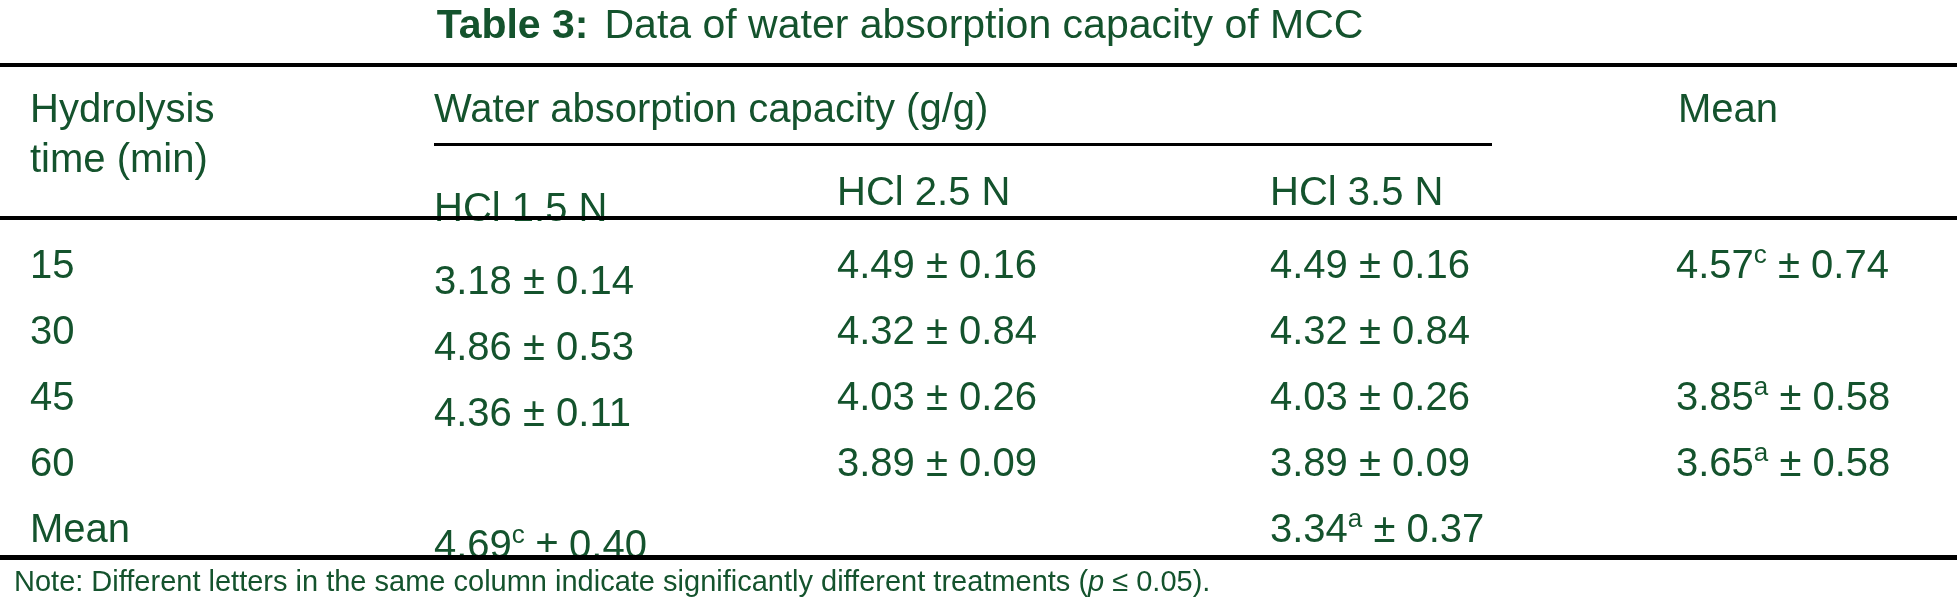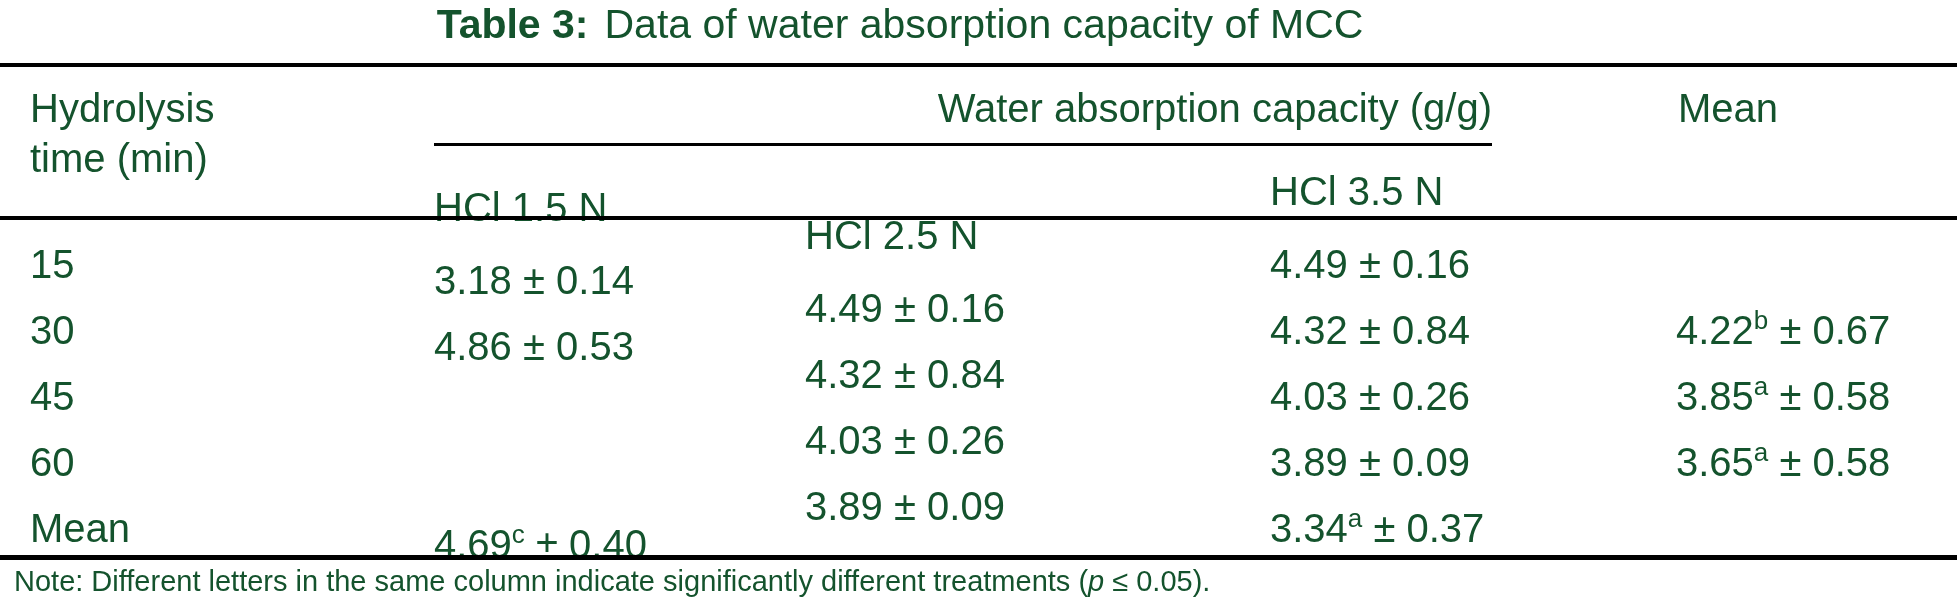--- a/index.html
+++ b/index.html
@@ -43,37 +43,37 @@
     position: absolute;
     font-size: 40px;
     line-height: 50px;
     white-space: nowrap;
   }
   .col1-hdr { left: 30px; top: 83px; }
   .group-hdr {
     left: 434px;
     width: 1058px;
     top: 83px;
-    text-align: right;
+    text-align: left;
   }
   .mean-hdr { left: 1678px; top: 83px; }
   .sub-hdr  { top: 166px; }
   .row {
     position: absolute;
     left: 0;
     width: 100%;
     height: 48px;
     font-size: 40px;
     line-height: 48px;
     white-space: nowrap;
   }
   .cell { position: absolute; }
   .c1 { left: 30px; }
   .c2 { left: 434px; margin-top: 16px; }
-  .c3 { left: 805px; margin-top: 44px; }
+  .c3 { left: 837px; }
   .c4 { left: 1270px; }
   .c5 { left: 1676px; }
   .sup {
     font-size: 26px;
     vertical-align: 15px;
     line-height: 0;
   }
   .note {
     position: absolute;
     top: 563px;
@@ -110,32 +110,33 @@
   <div class="hdr sub-hdr c3 cell">HCl 2.5 N</div>
   <div class="hdr sub-hdr c4 cell">HCl 3.5 N</div>
 
   <div class="rule rule-mid"></div>
 
   <div class="row" style="top:240px">
     <div class="cell c1">15</div>
     <div class="cell c2"><span>3.18</span><span class="sup"></span><span> ± 0.14</span></div>
     <div class="cell c3"><span>4.49</span><span class="sup"></span><span> ± 0.16</span></div>
     <div class="cell c4"><span>4.49</span><span class="sup"></span><span> ± 0.16</span></div>
+    <div class="cell c5"><span>4.57</span><span class="sup">c</span><span> ± 0.74</span></div>
   </div>
 
   <div class="row" style="top:306px">
     <div class="cell c1">30</div>
     <div class="cell c2"><span>4.86</span><span class="sup"></span><span> ± 0.53</span></div>
     <div class="cell c3"><span>4.32</span><span class="sup"></span><span> ± 0.84</span></div>
     <div class="cell c4"><span>4.32</span><span class="sup"></span><span> ± 0.84</span></div>
-    <div class="cell c5"><span>4.22</span><span class="sup">b</span><span> ± 0.67</span></div>
   </div>
 
   <div class="row" style="top:372px">
     <div class="cell c1">45</div>
+    <div class="cell c2"><span>4.36</span><span class="sup"></span><span> ± 0.11</span></div>
     <div class="cell c3"><span>4.03</span><span class="sup"></span><span> ± 0.26</span></div>
     <div class="cell c4"><span>4.03</span><span class="sup"></span><span> ± 0.26</span></div>
     <div class="cell c5"><span>3.85</span><span class="sup">a</span><span> ± 0.58</span></div>
   </div>
 
   <div class="row" style="top:438px">
     <div class="cell c1">60</div>
     <div class="cell c3"><span>3.89</span><span class="sup"></span><span> ± 0.09</span></div>
     <div class="cell c4"><span>3.89</span><span class="sup"></span><span> ± 0.09</span></div>
     <div class="cell c5"><span>3.65</span><span class="sup">a</span><span> ± 0.58</span></div>

